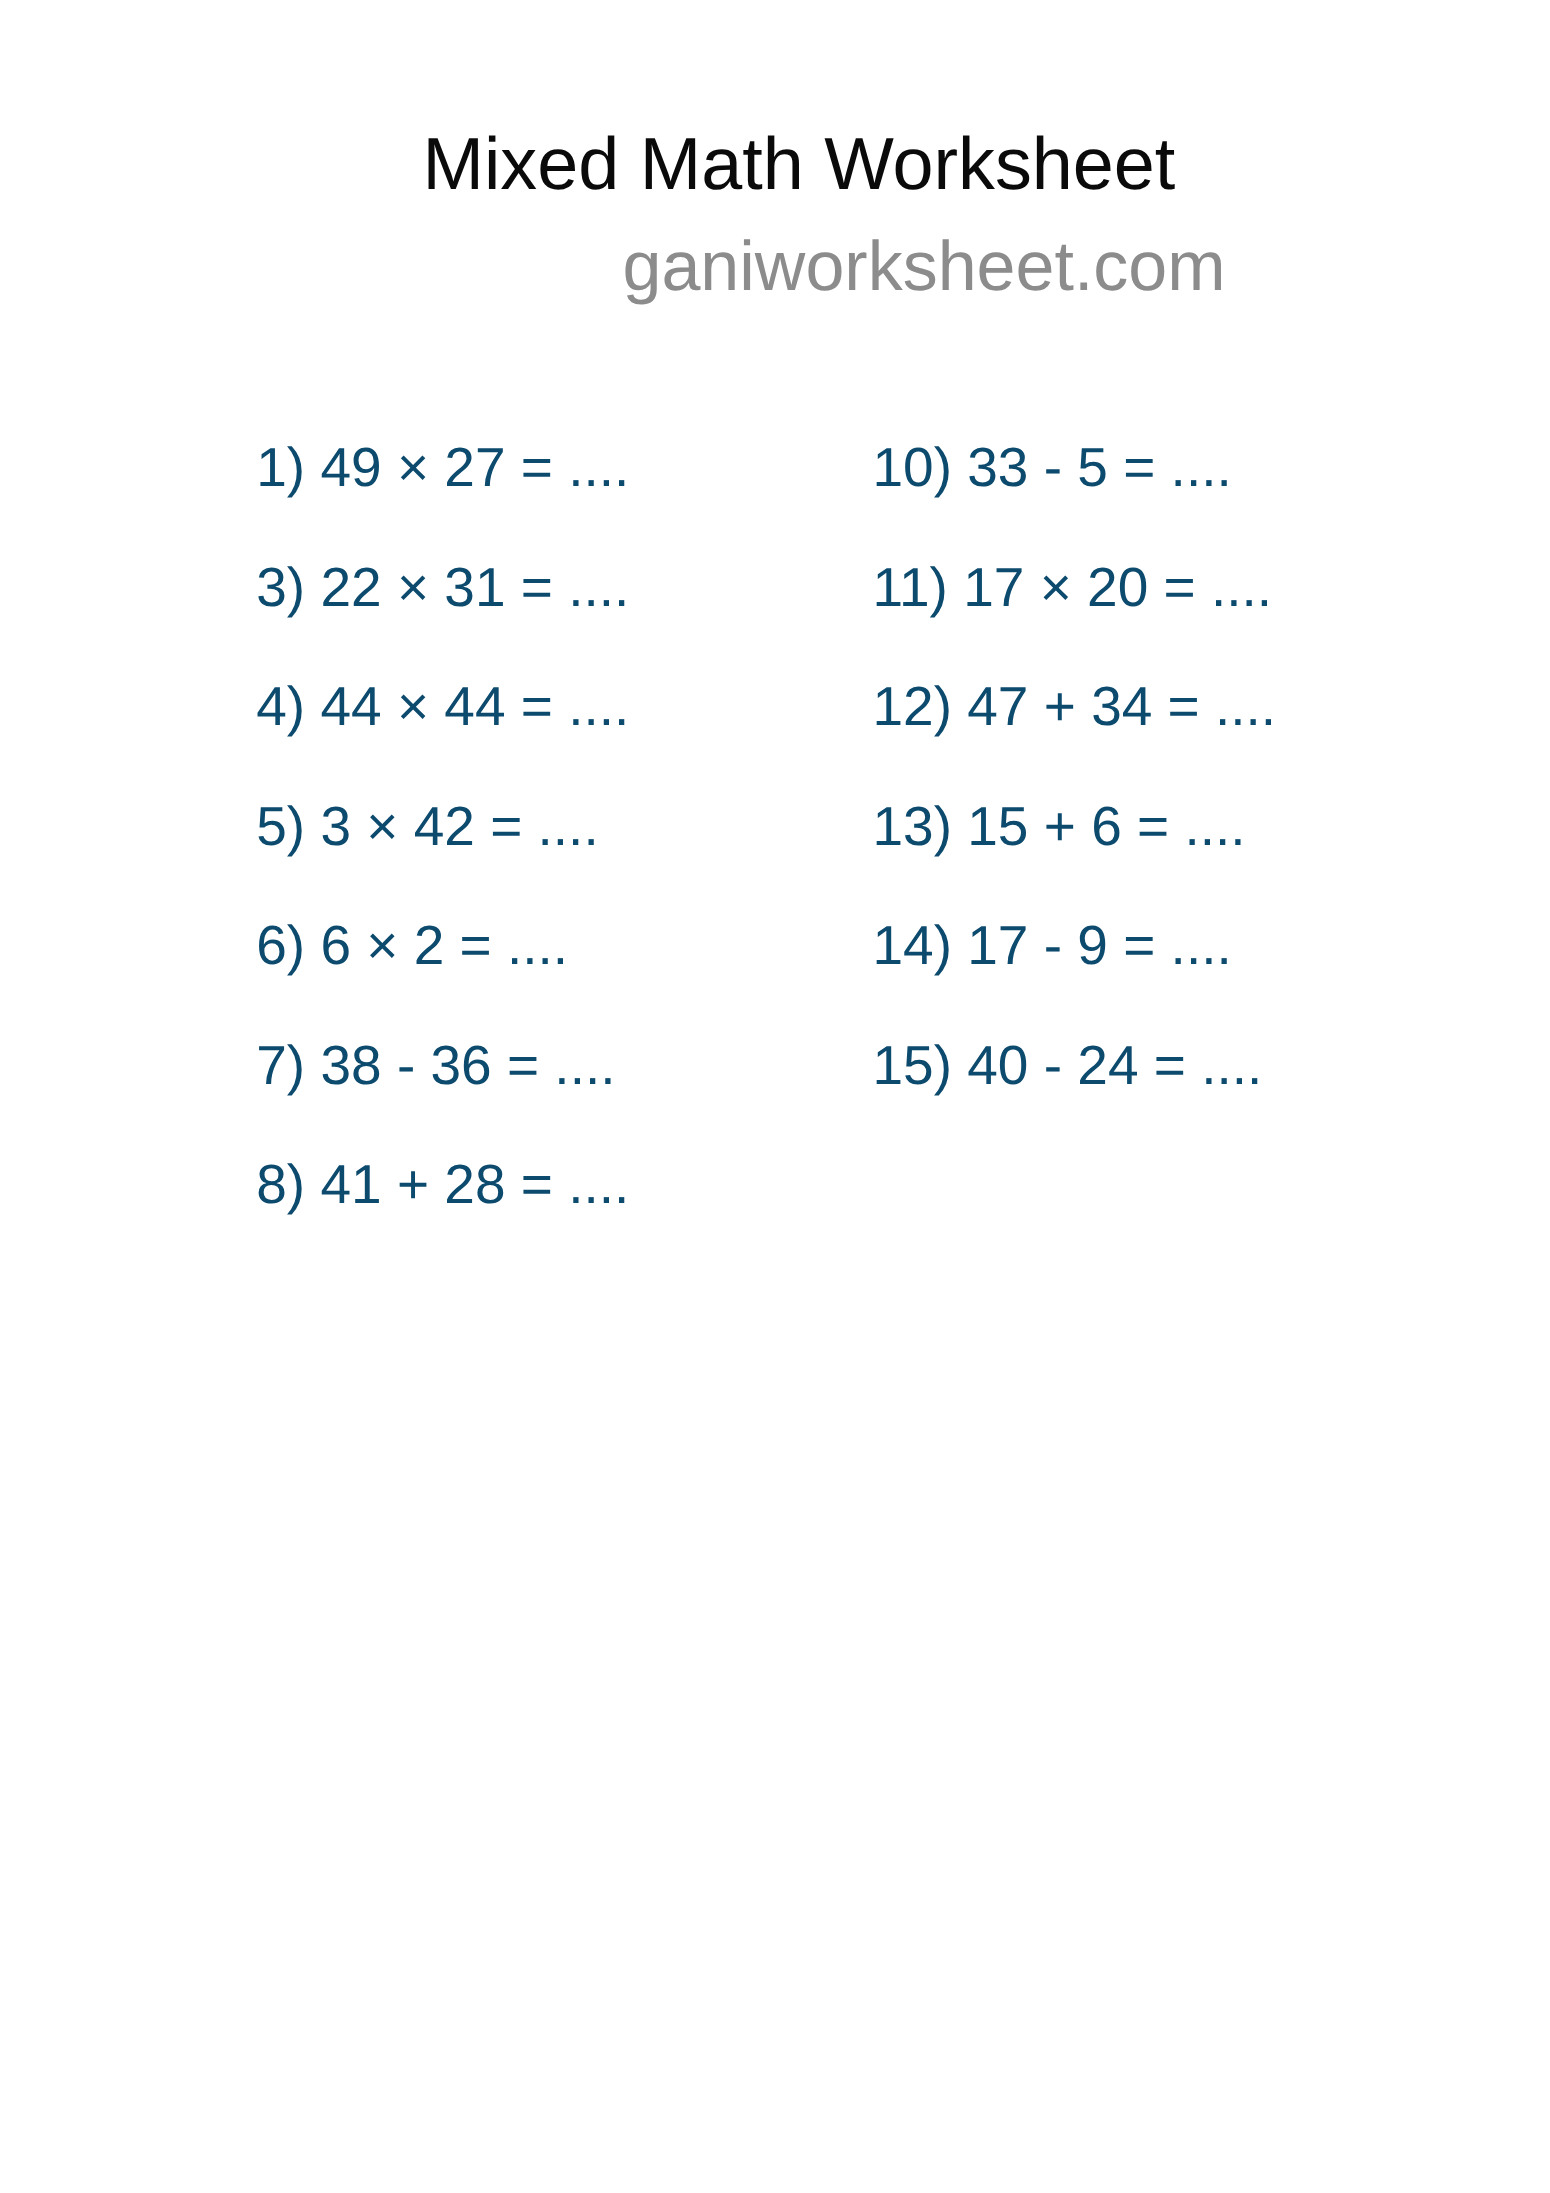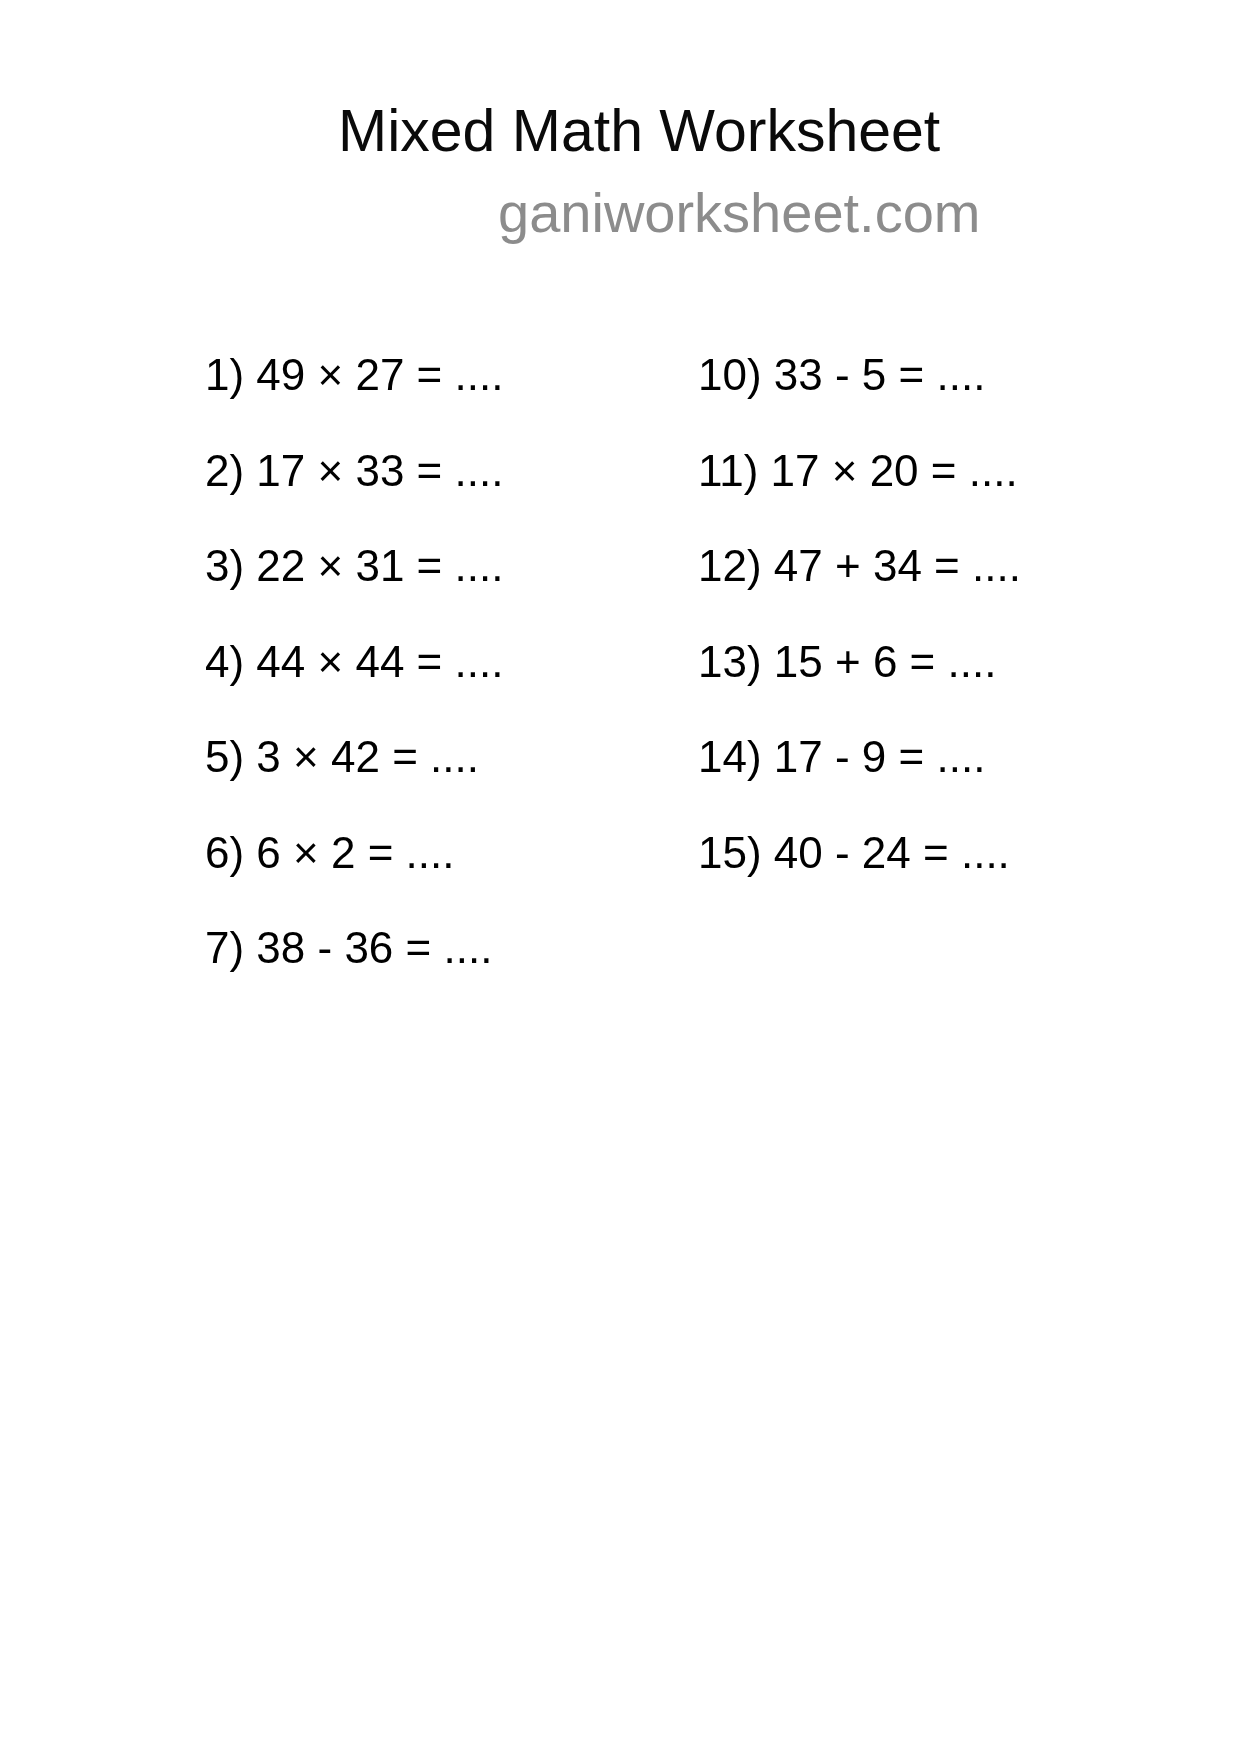--- a/index.html
+++ b/index.html
@@ -32,47 +32,47 @@
     font-size: 56px;
     line-height: 1;
     font-weight: 400;
     color: #8c8c8c;
     white-space: nowrap;
   }
   .col {
     position: absolute;
     top: 353px;
     font-size: 44px;
-    color: #000000;
+    color: #0c4a6e;
   }
   .col-left  { left: 205px; }
   .col-right { left: 698px; }
   .problem-row {
     height: 95.5px;
     line-height: 44px;
     white-space: nowrap;
   }
 </style>
 </head>
 <body>
 
 <div class="page">
 
   <div class="title">Mixed Math Worksheet</div>
 
   <div class="subtitle">ganiworksheet.com</div>
 
   <div class="col col-left">
     <div class="problem-row">1) 49 × 27 = ....</div>
-    <div class="problem-row">2) 17 × 33 = ....</div>
     <div class="problem-row">3) 22 × 31 = ....</div>
     <div class="problem-row">4) 44 × 44 = ....</div>
     <div class="problem-row">5) 3 × 42 = ....</div>
     <div class="problem-row">6) 6 × 2 = ....</div>
     <div class="problem-row">7) 38 - 36 = ....</div>
+    <div class="problem-row">8) 41 + 28 = ....</div>
   </div>
 
   <div class="col col-right">
     <div class="problem-row">10) 33 - 5 = ....</div>
     <div class="problem-row">11) 17 × 20 = ....</div>
     <div class="problem-row">12) 47 + 34 = ....</div>
     <div class="problem-row">13) 15 + 6 = ....</div>
     <div class="problem-row">14) 17 - 9 = ....</div>
     <div class="problem-row">15) 40 - 24 = ....</div>
   </div>

